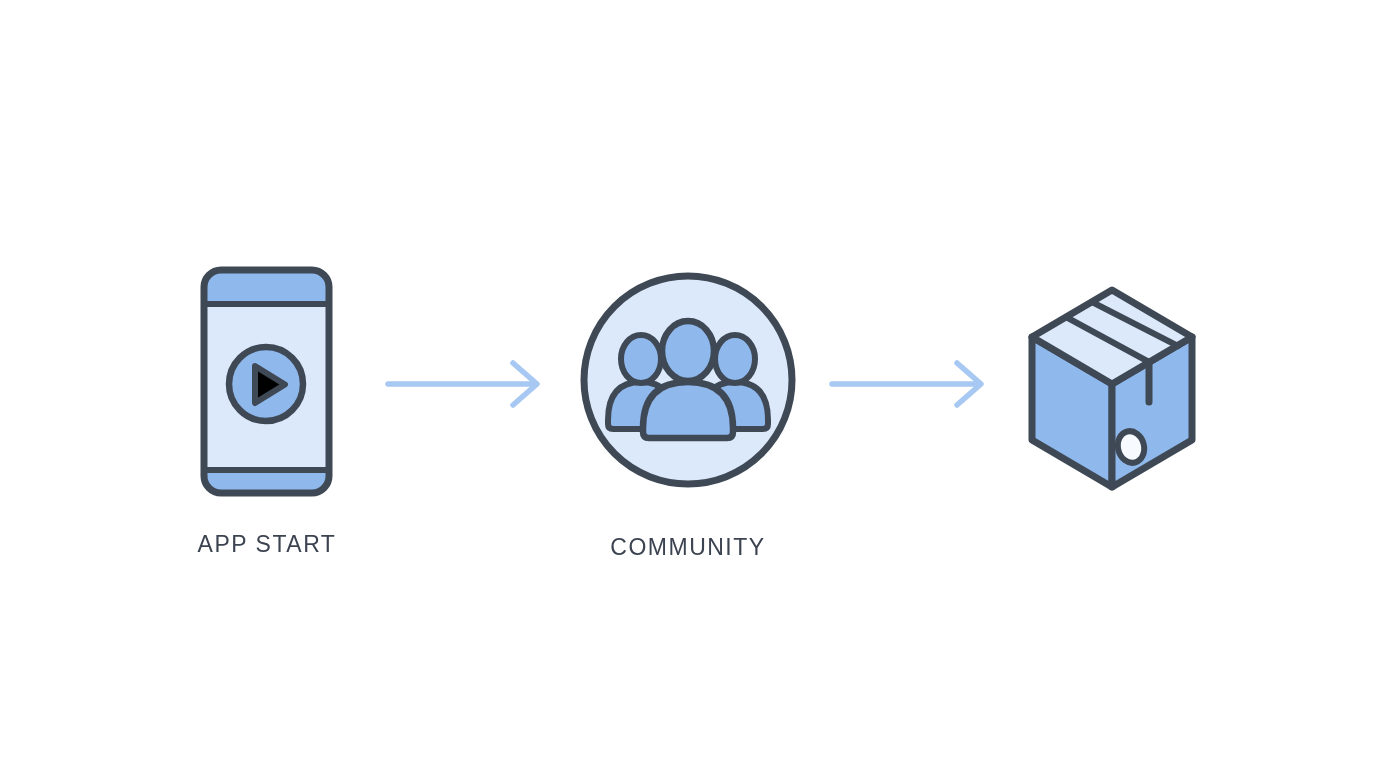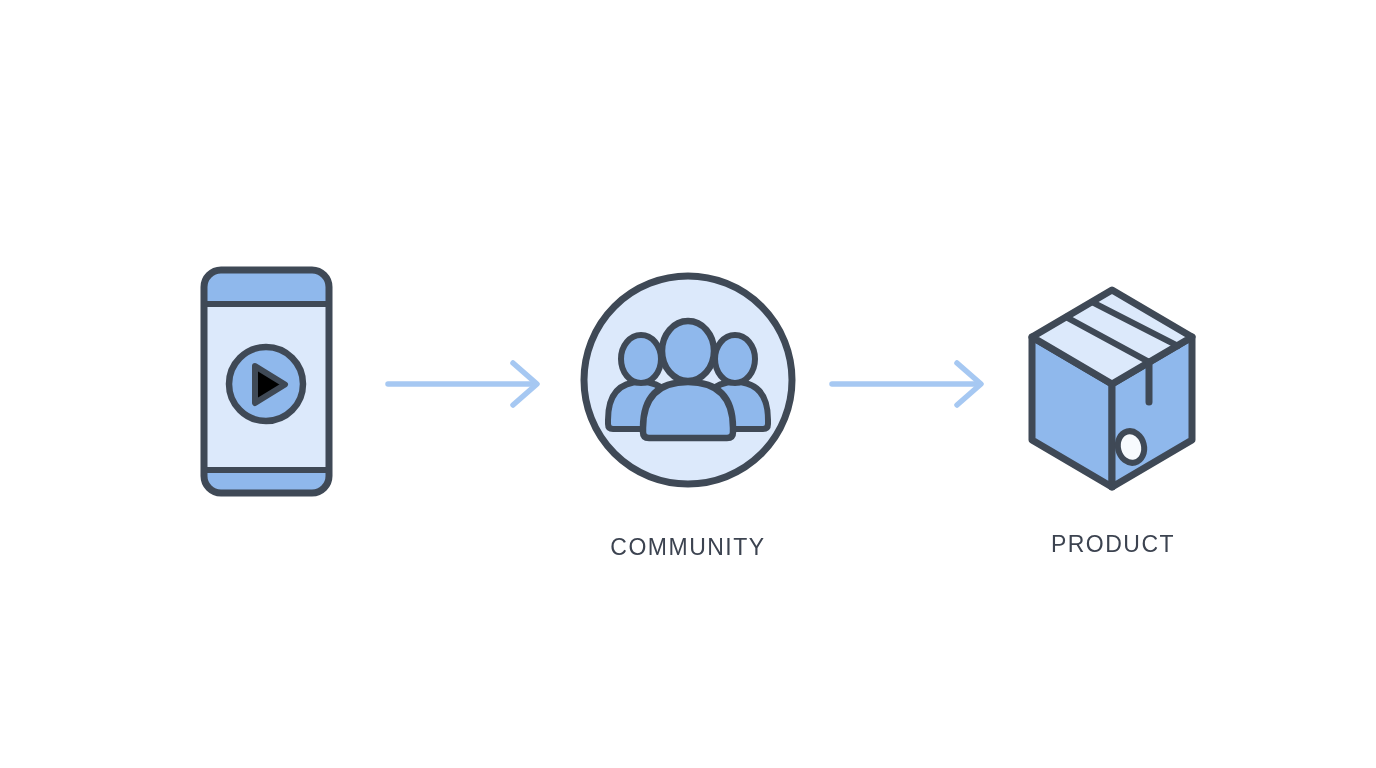--- a/index.html
+++ b/index.html
@@ -87,16 +87,16 @@
 
       <line x1="54" y1="37" x2="137" y2="82" stroke-width="6" stroke-linecap="round"></line>
       <line x1="80" y1="22" x2="166" y2="66" stroke-width="6" stroke-linecap="round"></line>
 
       <line x1="137" y1="82" x2="137" y2="122" stroke-width="7" stroke-linecap="round"></line>
 
       <ellipse cx="119" cy="167" rx="13" ry="16" transform="rotate(-14 119 167)" class="fill-white" stroke-width="6"></ellipse>
     </g>
   </svg>
 
+  <div class="step-label" style="left:117px;top:531px;">APP START</div>
   <div class="step-label" style="left:538px;top:534px;">COMMUNITY</div>
-  <div class="step-label" style="left:963px;top:531px;">PRODUCT</div>
 
 </div>
 
 </body></html>

